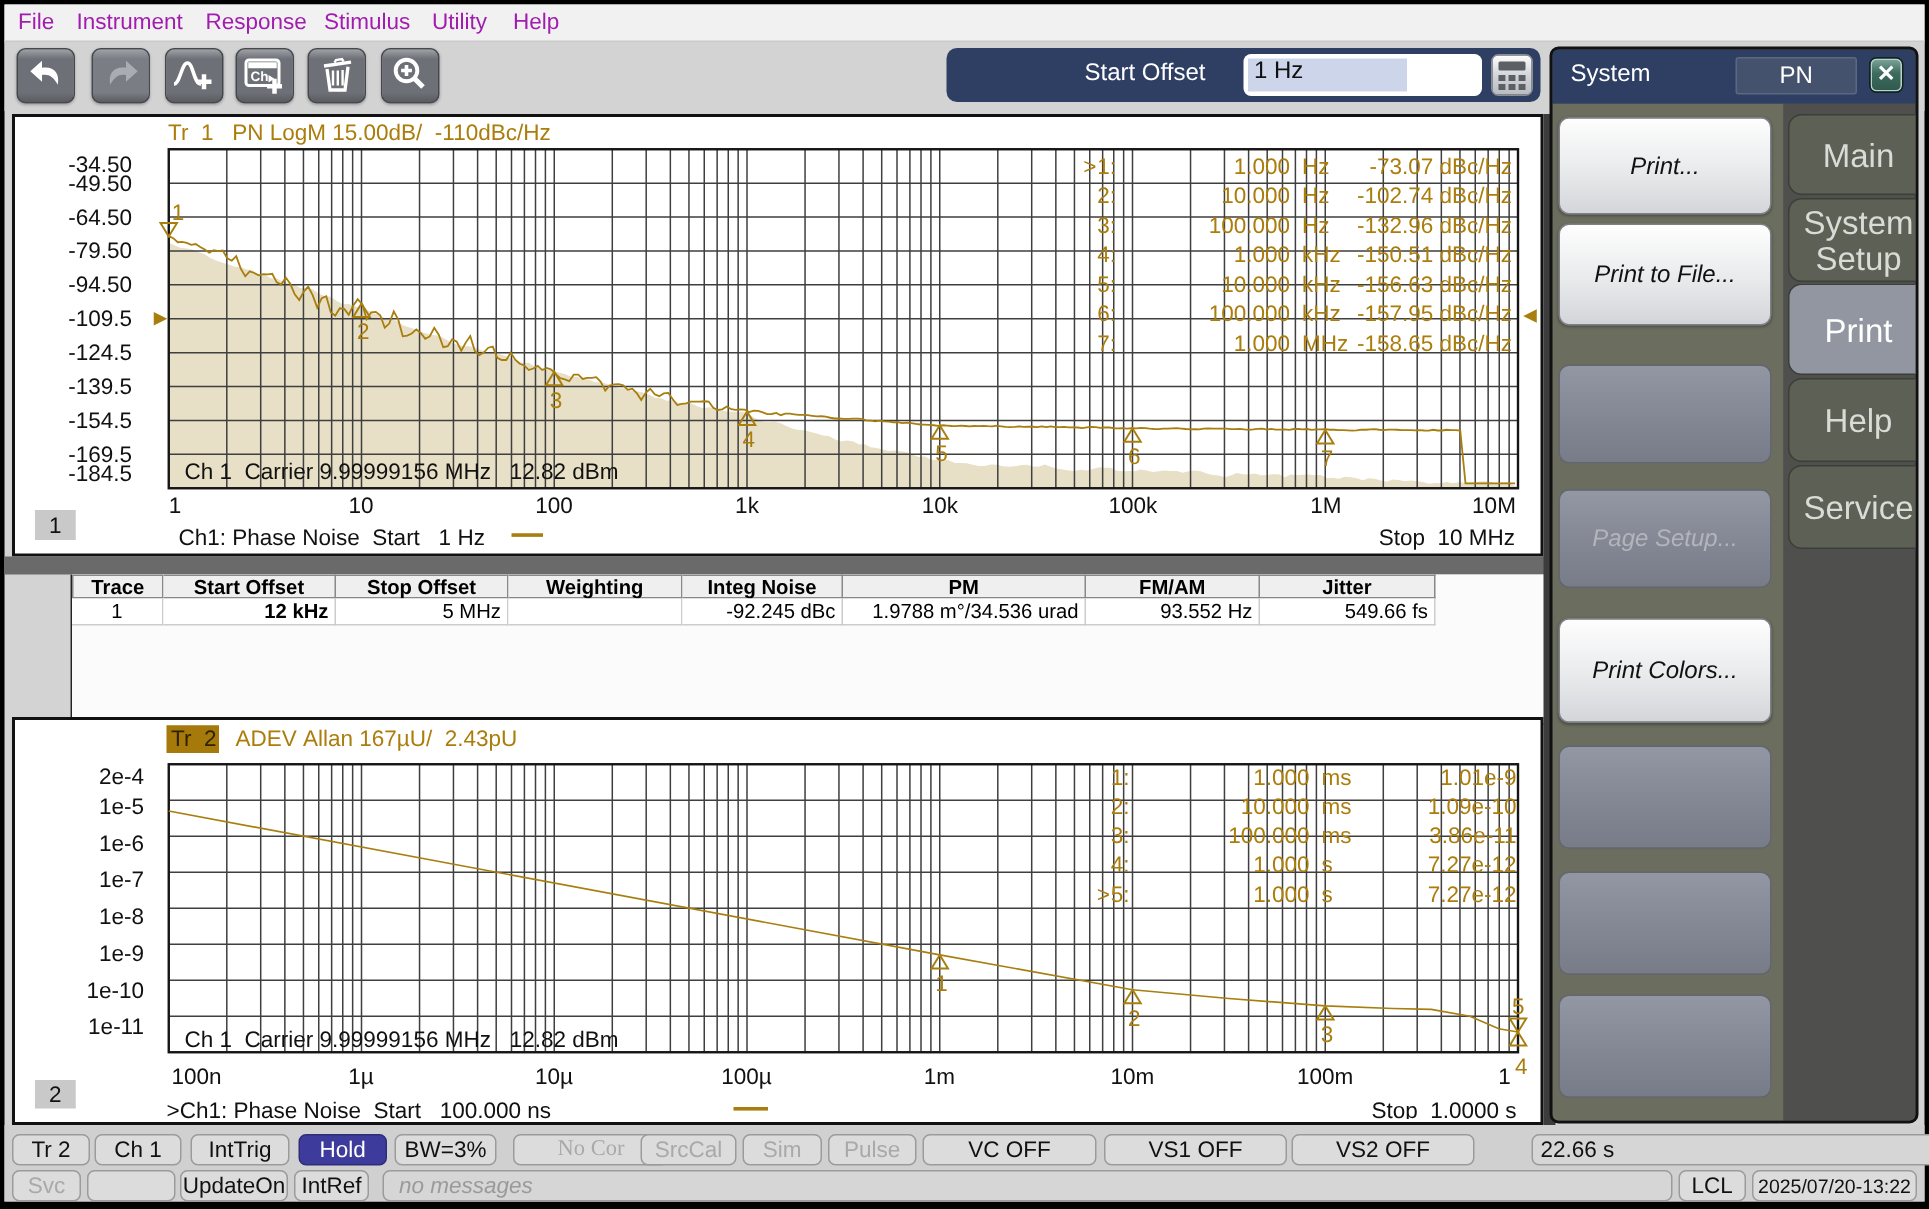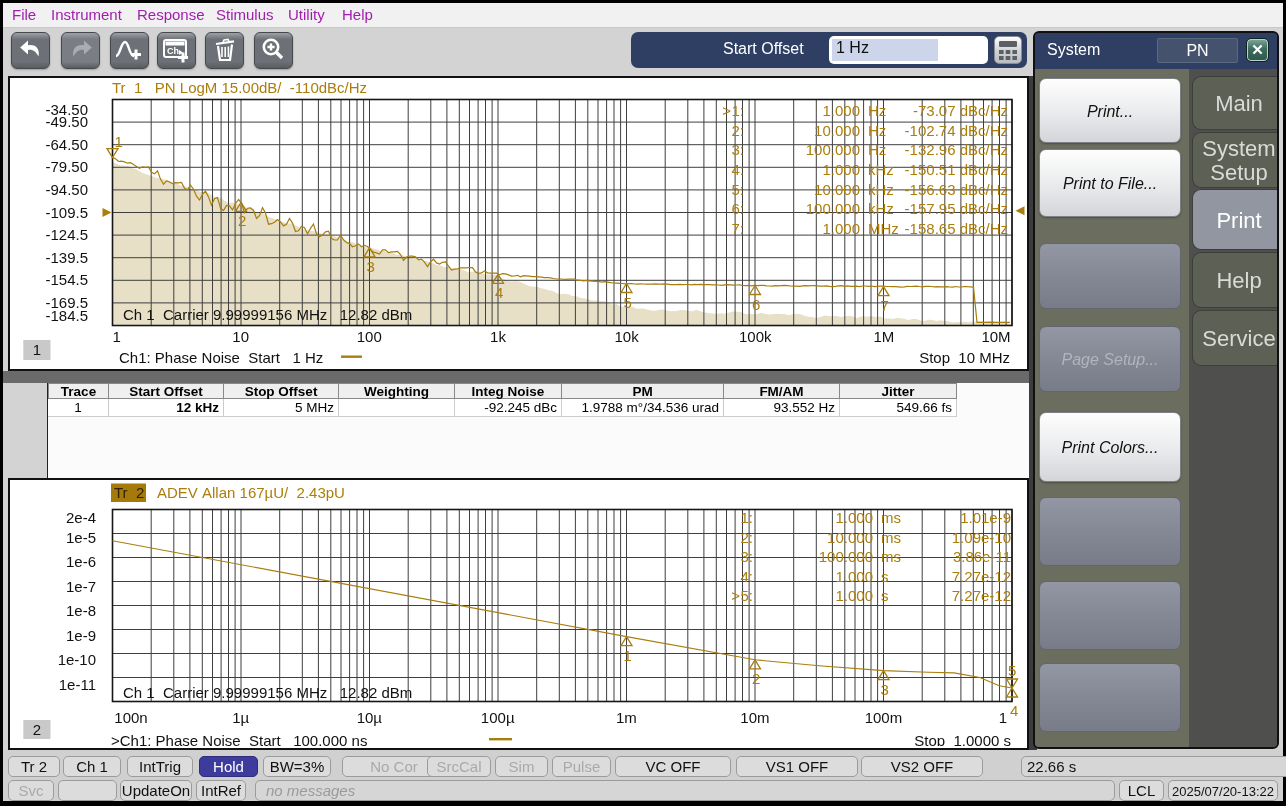--- a/index.html
+++ b/index.html
@@ -311,21 +311,21 @@
           <div id="xbtn">✕</div>
         </div>
 </div>
 <div id="statusbar">
         <div id="srow1">
           <div class="sb " style="left:5px;width:52px;">Tr 2</div>
           <div class="sb " style="left:60px;width:58px;">Ch 1</div>
           <div class="sb " style="left:124px;width:66px;">IntTrig</div>
           <div class="sb hold" style="left:196px;width:59px;">Hold</div>
           <div class="sb " style="left:260px;width:68px;">BW=3%</div>
-          <div class="sb dis" style="left:339px;width:104px;">No Cor</div>
+          <div class="sb dis" style="left:339px;width:104px;font-family:Liberation Serif, serif;">No Cor</div>
           <div class="sb dis" style="left:424px;width:64px;">SrcCal</div>
           <div class="sb dis" style="left:492px;width:53px;">Sim</div>
           <div class="sb dis" style="left:549px;width:59px;">Pulse</div>
           <div class="sb " style="left:612px;width:116px;">VC OFF</div>
           <div class="sb " style="left:733px;width:122px;">VS1 OFF</div>
           <div class="sb " style="left:858px;width:122px;">VS2 OFF</div>
           <div class="sb plain" style="left:984px;width:291px;margin-left:34px;">
             <span style="float:left;margin-left:5px;">22.66 s</span>
           </div>
         </div>

